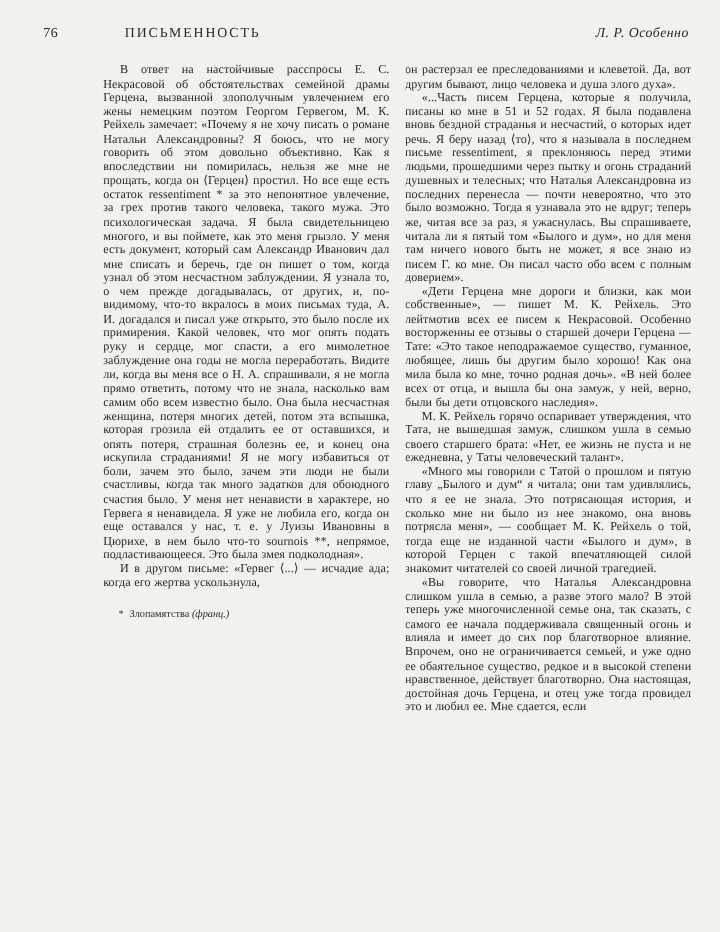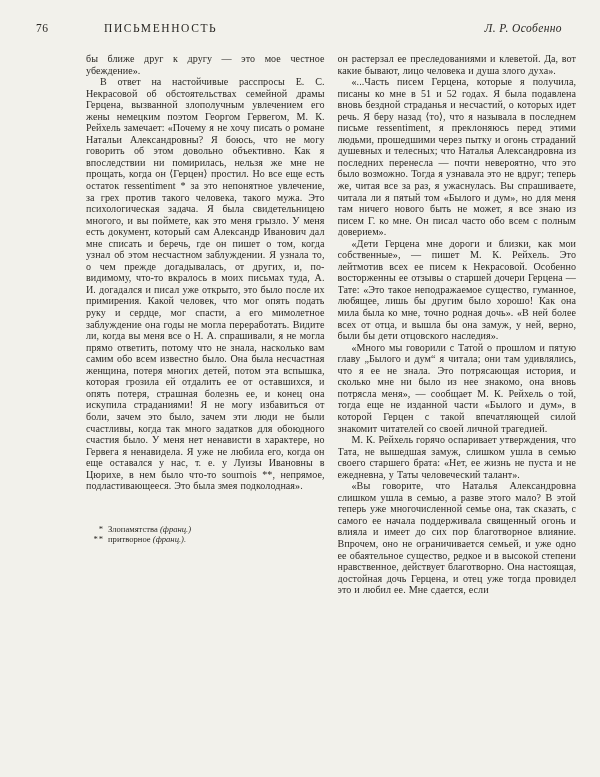--- a/index.html
+++ b/index.html
@@ -9,21 +9,21 @@
     height: 777px;
     background: #f2f1eb;
     font-family: "Liberation Serif", "DejaVu Serif", serif;
     color: #2a2824;
     overflow: hidden;
   }
   .header {
     position: absolute;
     top: 22px;
     left: 36px;
-    right: 38px;
+    right: 26px;
     height: 16px;
     font-size: 11.5px;
   }
   .page-num {
     position: absolute;
     left: 0;
     top: 0;
     letter-spacing: 0.5px;
   }
   .running-title {
@@ -56,21 +56,21 @@
   .col p {
     margin: 0;
     text-align: justify;
     font-size: 10.1px;
     line-height: 11.55px;
     letter-spacing: 0.05px;
     word-spacing: 0.4px;
   }
   .col p.indent { text-indent: 14px; }
   .footnotes {
-    margin-top: 32px;
+    margin-top: 14px;
     font-size: 8.6px;
     line-height: 10.5px;
   }
   .footnote-line { white-space: nowrap; }
   .fn-marker {
     display: inline-block;
     width: 18px;
     text-align: right;
     margin-right: 4px;
     letter-spacing: 1px;
@@ -84,37 +84,34 @@
 
   <div class="header">
     <span class="page-num">76</span>
     <span class="running-title">ПИСЬМЕННОСТЬ</span>
     <span class="author">Л. Р. Особенно</span>
   </div>
 
   <div class="body">
 
     <div class="col">
-      <p>бы ближе друг к другу — это мое честное убеждение».</p>
       <p class="indent">В ответ на настойчивые расспросы Е. С. Некрасовой об обстоятельствах семейной драмы Герцена, вызванной злополучным увлечением его жены немецким поэтом Георгом Гервегом, М. К. Рейхель замечает: «Почему я не хочу писать о романе Натальи Александровны? Я боюсь, что не могу говорить об этом довольно объективно. Как я впоследствии ни помирилась, нельзя же мне не прощать, когда он ⟨Герцен⟩ простил. Но все еще есть остаток ressentiment * за это непонятное увлечение, за грех против такого человека, такого мужа. Это психологическая задача. Я была свидетельницею многого, и вы поймете, как это меня грызло. У меня есть документ, который сам Александр Иванович дал мне списать и беречь, где он пишет о том, когда узнал об этом несчастном заблуждении. Я узнала то, о чем прежде догадывалась, от других, и, по-видимому, что-то вкралось в моих письмах туда, А. И. догадался и писал уже открыто, это было после их примирения. Какой человек, что мог опять подать руку и сердце, мог спасти, а его мимолетное заблуждение она годы не могла переработать. Видите ли, когда вы меня все о Н. А. спрашивали, я не могла прямо ответить, потому что не знала, насколько вам самим обо всем известно было. Она была несчастная женщина, потеря многих детей, потом эта вспышка, которая грозила ей отдалить ее от оставшихся, и опять потеря, страшная болезнь ее, и конец она искупила страданиями! Я не могу избавиться от боли, зачем это было, зачем эти люди не были счастливы, когда так много задатков для обоюдного счастия было. У меня нет ненависти в характере, но Гервега я ненавидела. Я уже не любила его, когда он еще оставался у нас, т. е. у Луизы Ивановны в Цюрихе, в нем было что-то sournois **, непрямое, подластивающееся. Это была змея подколодная».</p>
+      <p class="indent">И в другом письме: «Гервег ⟨...⟩ — исчадие ада; когда его жертва ускользнула,</p>
 
       <div class="footnotes">
         <div class="footnote-line">
           <span class="fn-marker">*</span><span>Злопамятства </span><span class="fn-lang">(франц.)</span>
         </div>
-        <div class="footnote-line">
-          <span class="fn-marker">**</span><span>притворное </span><span class="fn-lang">(франц.).</span>
-        </div>
       </div>
     </div>
 
     <div class="col">
-      <p>он растерзал ее преследованиями и клеветой. Да, вот какие бывают, лицо человека и душа злого духа».</p>
+      <p>он растерзал ее преследованиями и клеветой. Да, вот другим бывают, лицо человека и душа злого духа».</p>
       <p class="indent">«...Часть писем Герцена, которые я получила, писаны ко мне в 51 и 52 годах. Я была подавлена вновь бездной страданья и несчастий, о которых идет речь. Я беру назад ⟨то⟩, что я называла в последнем письме ressentiment, я преклоняюсь перед этими людьми, прошедшими через пытку и огонь страданий душевных и телесных; что Наталья Александровна из последних перенесла — почти невероятно, что это было возможно. Тогда я узнавала это не вдруг; теперь же, читая все за раз, я ужаснулась. Вы спрашиваете, читала ли я пятый том «Былого и дум», но для меня там ничего нового быть не может, я все знаю из писем Г. ко мне. Он писал часто обо всем с полным доверием».</p>
       <p class="indent">«Дети Герцена мне дороги и близки, как мои собственные», — пишет М. К. Рейхель. Это лейтмотив всех ее писем к Некрасовой. Особенно восторженны ее отзывы о старшей дочери Герцена — Тате: «Это такое неподражаемое существо, гуманное, любящее, лишь бы другим было хорошо! Как она мила была ко мне, точно родная дочь». «В ней более всех от отца, и вышла бы она замуж, у ней, верно, были бы дети отцовского наследия».</p>
+      <p class="indent">М. К. Рейхель горячо оспаривает утверждения, что Тата, не вышедшая замуж, слишком ушла в семью своего старшего брата: «Нет, ее жизнь не пуста и не ежедневна, у Таты человеческий талант».</p>
       <p class="indent">«Много мы говорили с Татой о прошлом и пятую главу „Былого и дум“ я читала; они там удивлялись, что я ее не знала. Это потрясающая история, и сколько мне ни было из нее знакомо, она вновь потрясла меня», — сообщает М. К. Рейхель о той, тогда еще не изданной части «Былого и дум», в которой Герцен с такой впечатляющей силой знакомит читателей со своей личной трагедией.</p>
-      <p class="indent">М. К. Рейхель горячо оспаривает утверждения, что Тата, не вышедшая замуж, слишком ушла в семью своего старшего брата: «Нет, ее жизнь не пуста и не ежедневна, у Таты человеческий талант».</p>
       <p class="indent">«Вы говорите, что Наталья Александровна слишком ушла в семью, а разве этого мало? В этой теперь уже многочисленной семье она, так сказать, с самого ее начала поддерживала священный огонь и влияла и имеет до сих пор благотворное влияние. Впрочем, оно не ограничивается семьей, и уже одно ее обаятельное существо, редкое и в высокой степени нравственное, действует благотворно. Она настоящая, достойная дочь Герцена, и отец уже тогда провидел это и любил ее. Мне сдается, если</p>
     </div>
 
   </div>
 
 </div>
 
 </body></html>

